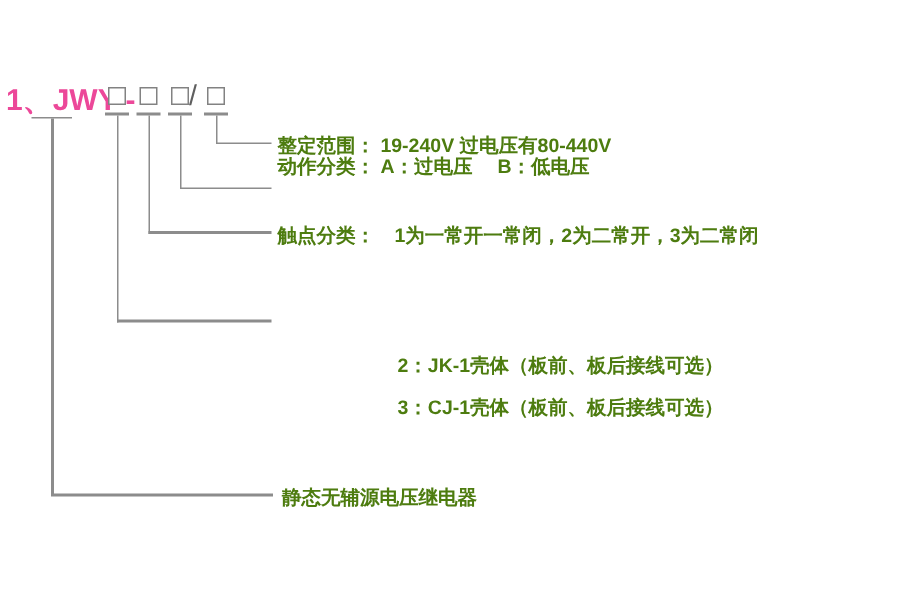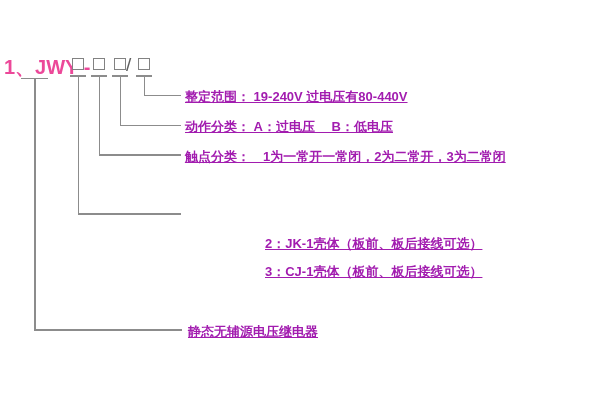--- a/index.html
+++ b/index.html
@@ -46,24 +46,23 @@
     position: absolute;
     background: #8c8c8c;
   }
   .tick  { height: 1.5px; }
   .hline { height: 1.5px; }
   .vline { width: 1.5px; }
   .row {
     position: absolute;
     font-size: 13px;
     font-weight: 600;
-    color: #a21caf;
+    color: #4d7c0f;
     line-height: 17px;
     white-space: pre;
-    text-decoration: underline;
   }
 </style>
 </head>
 <body>
 
 <div class="canvas">
 
   <div class="title">1、JWY -</div>
 
   <div class="cbox" style="left:72px"></div>
@@ -84,19 +83,19 @@
   <div class="vline" style="left:119.5px; top:76.5px; height:49.5px"></div>
   <div class="vline" style="left:143.5px; top:76.5px; height:19.5px"></div>
 
   <div class="hline" style="left:143.5px; top:94.5px;  width:37px"></div>
   <div class="hline" style="left:119.5px; top:124.5px; width:61px"></div>
   <div class="hline" style="left:98.5px;  top:154px;   width:82px"></div>
   <div class="hline" style="left:77.5px;  top:213px;   width:103px"></div>
   <div class="hline" style="left:34px;    top:329px;   width:148px"></div>
 
   <div class="row" style="left:185px; top:88px">整定范围： 19-240V 过电压有80-440V</div>
-  <div class="row" style="left:185px; top:118px">动作分类： A：过电压　 B：低电压</div>
+  <div class="row" style="left:185px; top:102px">动作分类： A：过电压　 B：低电压</div>
   <div class="row" style="left:185px; top:147.5px">触点分类：　1为一常开一常闭，2为二常开，3为二常闭</div>
   <div class="row" style="left:265px; top:235px">2：JK-1壳体（板前、板后接线可选）</div>
   <div class="row" style="left:265px; top:263px">3：CJ-1壳体（板前、板后接线可选）</div>
   <div class="row" style="left:188px; top:323px">静态无辅源电压继电器</div>
 
 </div>
 
 </body></html>

